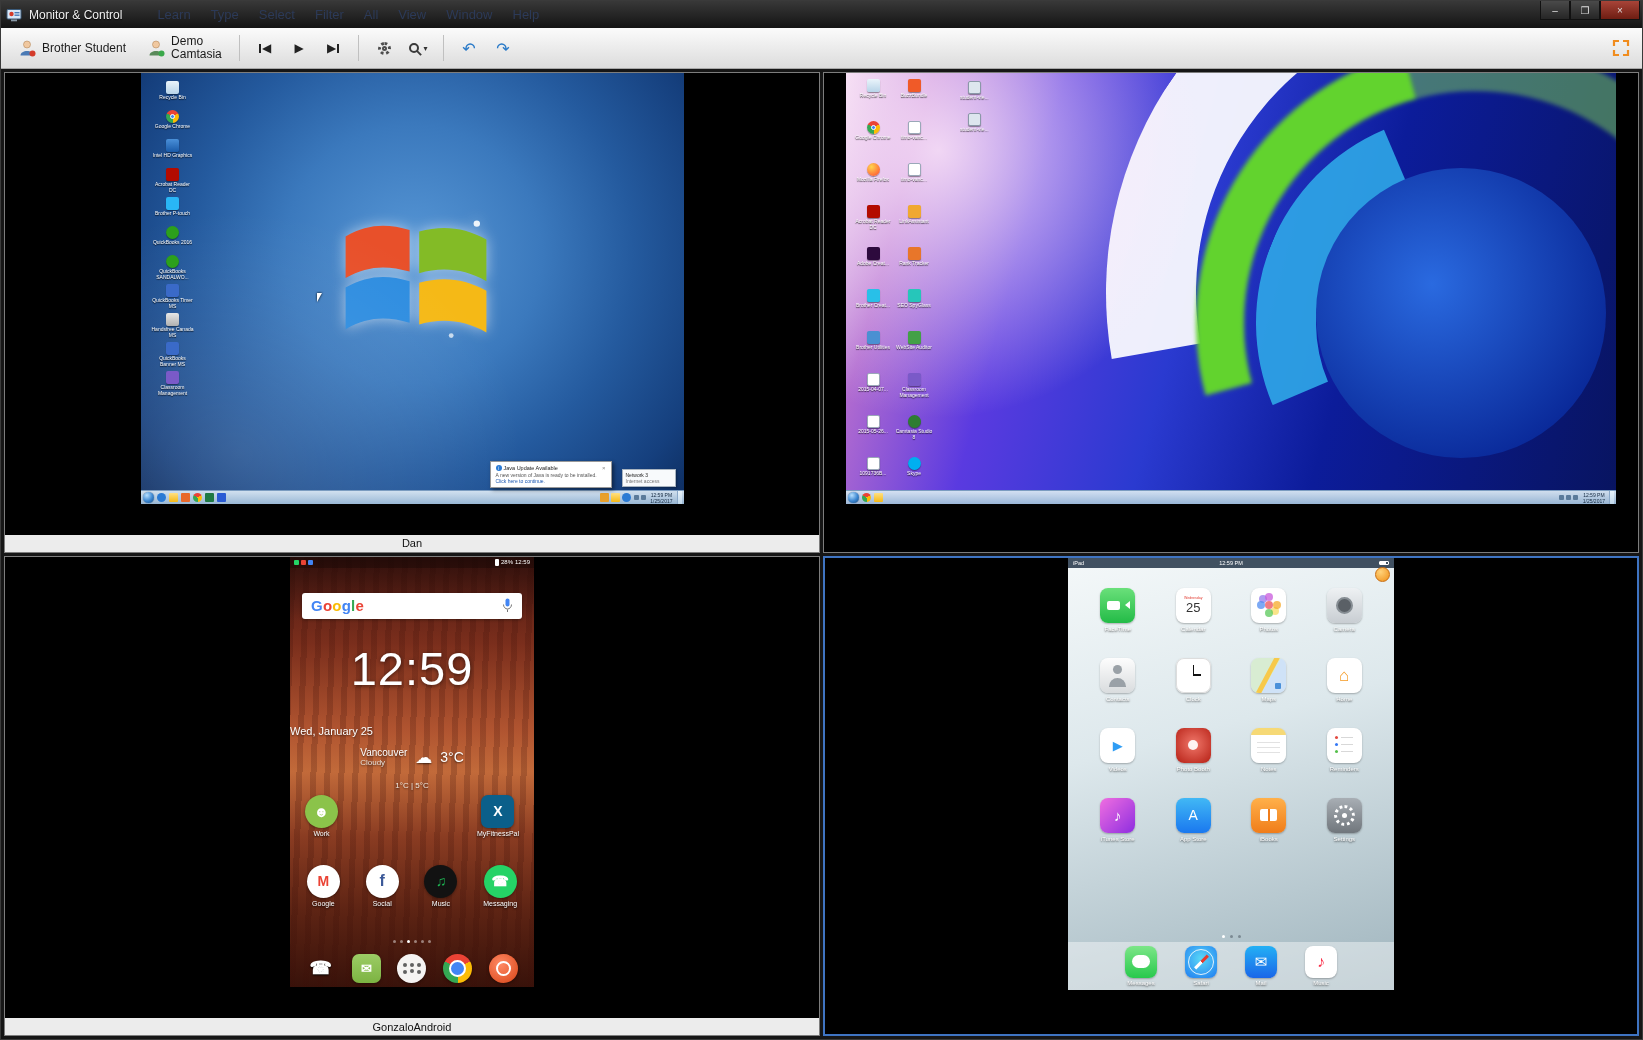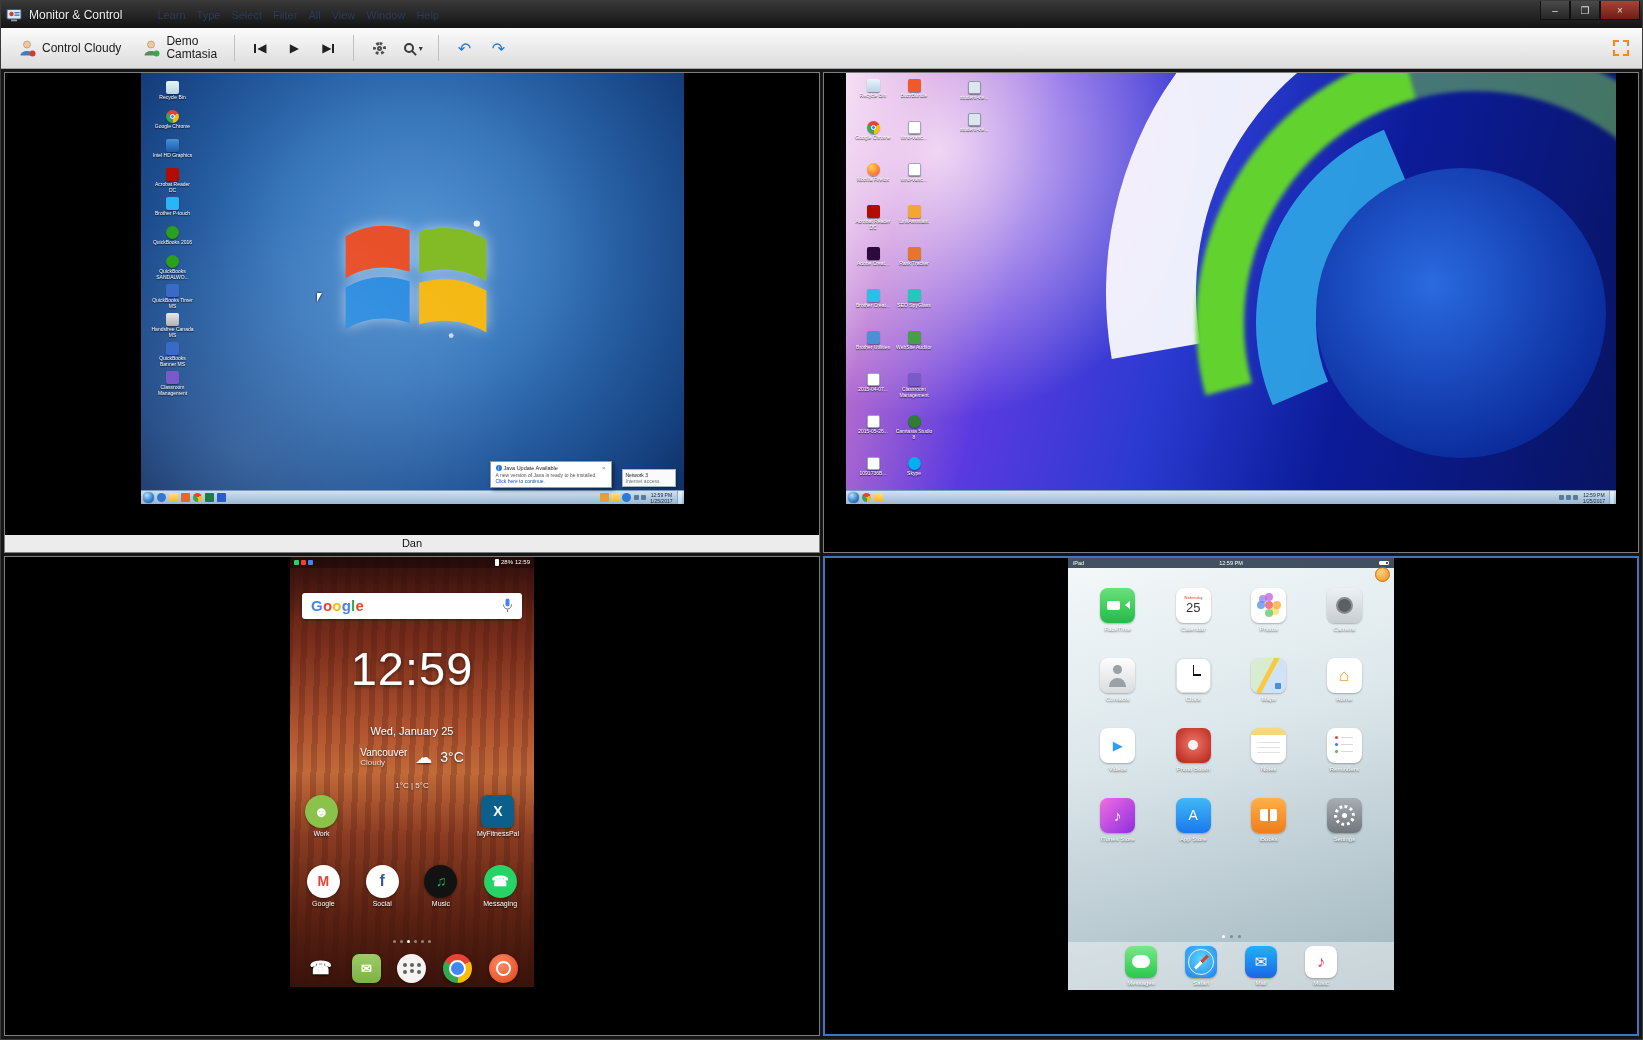--- a/index.html
+++ b/index.html
@@ -3,21 +3,21 @@
 <meta charset="utf-8">
 <style>
 *{box-sizing:border-box;margin:0;padding:0}
 body{background:#404040;font-family:"Liberation Sans",sans-serif}
 .app{width:1643px;height:1040px;display:flex;flex-direction:column;background:#000;border:1px solid #3a3a3a}
 
 
 .titlebar{height:27px;background:linear-gradient(#383838,#141414);display:flex;align-items:center;padding-left:5px;gap:7px;flex:none}
 .app-ico{width:16px;height:16px;flex:none}
 .title{color:#f0f0f0;font-size:12px;text-shadow:0 1px 1px #000;white-space:nowrap}
-.menubar{display:flex;gap:11px;margin-left:28px;font-size:11px;color:#2c3a58}
+.menubar{display:flex;gap:20px;margin-left:28px;font-size:13px;color:#2c3a58}
 .menu-item{cursor:default}
 .win-controls{margin-left:auto;display:flex;align-self:flex-start;margin-right:2px}
 .wbtn{width:30px;height:19px;background:linear-gradient(#4a4a4a,#262626);border:1px solid #111;border-top:none;color:#ddd;font-size:10px;display:flex;align-items:center;justify-content:center}
 .wbtn.close{width:40px;background:linear-gradient(#a84438,#6e1d12)}
 
 
 .toolbar{height:41px;background:linear-gradient(#fbfbfb,#dcdcdc);border-bottom:1px solid #a8a8a8;display:flex;align-items:center;padding:0 10px;gap:8px;flex:none}
 .tb-btn{display:flex;align-items:center;gap:5px;padding:2px 6px;border-radius:3px;font-size:12px;color:#1a1a1a;cursor:default}
 .tb-btn .lbl2{width:50px;line-height:1.1}
 .tb-sep{width:1px;height:26px;background:#c0c0c0;margin:0 4px}
@@ -113,21 +113,21 @@
 
 
 .android{width:244px;height:430px;position:relative;overflow:hidden;flex:none;color:#fff;background:linear-gradient(180deg,rgba(0,0,0,.35),rgba(0,0,0,0) 15%),repeating-linear-gradient(92deg,rgba(60,15,8,.22) 0 6px,rgba(0,0,0,0) 6px 14px),linear-gradient(180deg,#4a1812 0%,#7a2e1c 20%,#b05430 40%,#c26a3a 50%,#8a3c22 65%,#5e2414 82%,#38120a 100%)}
 .astatus{position:absolute;top:0;left:0;right:0;height:11px;display:flex;align-items:center;justify-content:space-between;padding:0 4px;font-size:6px;background:rgba(0,0,0,.25)}
 .astatus .l,.astatus .r{display:flex;align-items:center;gap:2px}
 .n-ic{width:5px;height:5px;border-radius:1px;flex:none}
 .abatt{width:4px;height:7px;background:#fff;border-radius:1px}
 .gsearch{position:absolute;top:36px;left:12px;right:12px;height:26px;background:#fff;border-radius:3px;box-shadow:0 1px 3px rgba(0,0,0,.35);display:flex;align-items:center;justify-content:space-between;padding:0 9px;z-index:2}
 .glogo{font-size:15px;font-weight:bold;letter-spacing:.2px}
 .aclock{position:absolute;top:84px;left:0;right:0;text-align:center;font-size:47px;font-weight:300;letter-spacing:1px;text-shadow:0 1px 4px rgba(0,0,0,.55);line-height:1.2}
-.adate{position:absolute;top:168px;left:0;right:0;text-align:center;font-size:11px;text-shadow:0 1px 2px rgba(0,0,0,.6)}
+.adate{position:absolute;top:168px;left:0;right:0;font-size:11px;text-shadow:0 1px 2px rgba(0,0,0,.6)}
 .aweather{position:absolute;top:190px;left:0;right:0;display:flex;justify-content:center;align-items:center;gap:8px;text-shadow:0 1px 2px rgba(0,0,0,.6)}
 .aw-city{font-size:10px;text-align:right}
 .aw-cond{font-size:8px;color:#e8e0d8}
 .aw-cloud{font-size:17px}
 .aw-temp{font-size:14px}
 .arange{position:absolute;top:224px;left:0;right:0;text-align:center;font-size:8px;color:#f0e8e0;text-shadow:0 1px 2px rgba(0,0,0,.6)}
 .ai-ic{width:33px;height:33px;border-radius:50%;display:flex;align-items:center;justify-content:center;position:relative;box-shadow:0 1px 3px rgba(0,0,0,.4);font-weight:bold}
 .ai-lbl{font-size:7px;color:#fff;text-shadow:0 1px 2px #000;margin-top:2px;text-align:center}
 .ai-app{display:flex;flex-direction:column;align-items:center}
 .apps1{position:absolute;top:238px;left:0;right:0;display:flex;justify-content:space-between;padding:0 15px}
@@ -249,21 +249,21 @@
     </div>
   </div>
 
   <div class="toolbar">
     <div class="tb-btn">
       <svg width="20" height="20" viewBox="0 0 20 20">
         <circle cx="10" cy="6.5" r="3.5" fill="#f0c8a0" stroke="#a87848" stroke-width=".5"></circle>
         <path d="M3.5,17.5 C3.5,11.5 16.5,11.5 16.5,17.5 Z" fill="#4a7ab5"></path>
         <circle cx="15.5" cy="15.5" r="3" fill="#d43b2a"></circle>
       </svg>
-      <span>Control Cloudy</span>
+      <span>Brother Student</span>
     </div>
     <div class="tb-btn">
       <svg width="20" height="20" viewBox="0 0 20 20">
         <circle cx="10" cy="6.5" r="3.5" fill="#f0c8a0" stroke="#a87848" stroke-width=".5"></circle>
         <path d="M3.5,17.5 C3.5,11.5 16.5,11.5 16.5,17.5 Z" fill="#5a8a5a"></path>
         <circle cx="15.5" cy="15.5" r="3" fill="#3aa84a"></circle>
       </svg>
       <span class="lbl2">Demo Camtasia</span>
     </div>
     <div class="tb-sep"></div>
@@ -679,20 +679,21 @@
 
               <div class="ai-app">
                 <span class="ai-ic ai-cam">
                   <span></span>
                 </span>
               </div>
 
           </div>
         </div>
       </div>
+      <div class="tile-label">GonzaloAndroid</div>
     </div>
 
     <div class="tile selected">
       <div class="screen-area">
         <div class="ipadscr">
           <div class="ipadbar">
             <span>iPad</span>
             <span class="ctime">12:59 PM</span>
             <span class="ibatt"></span>
           </div>

